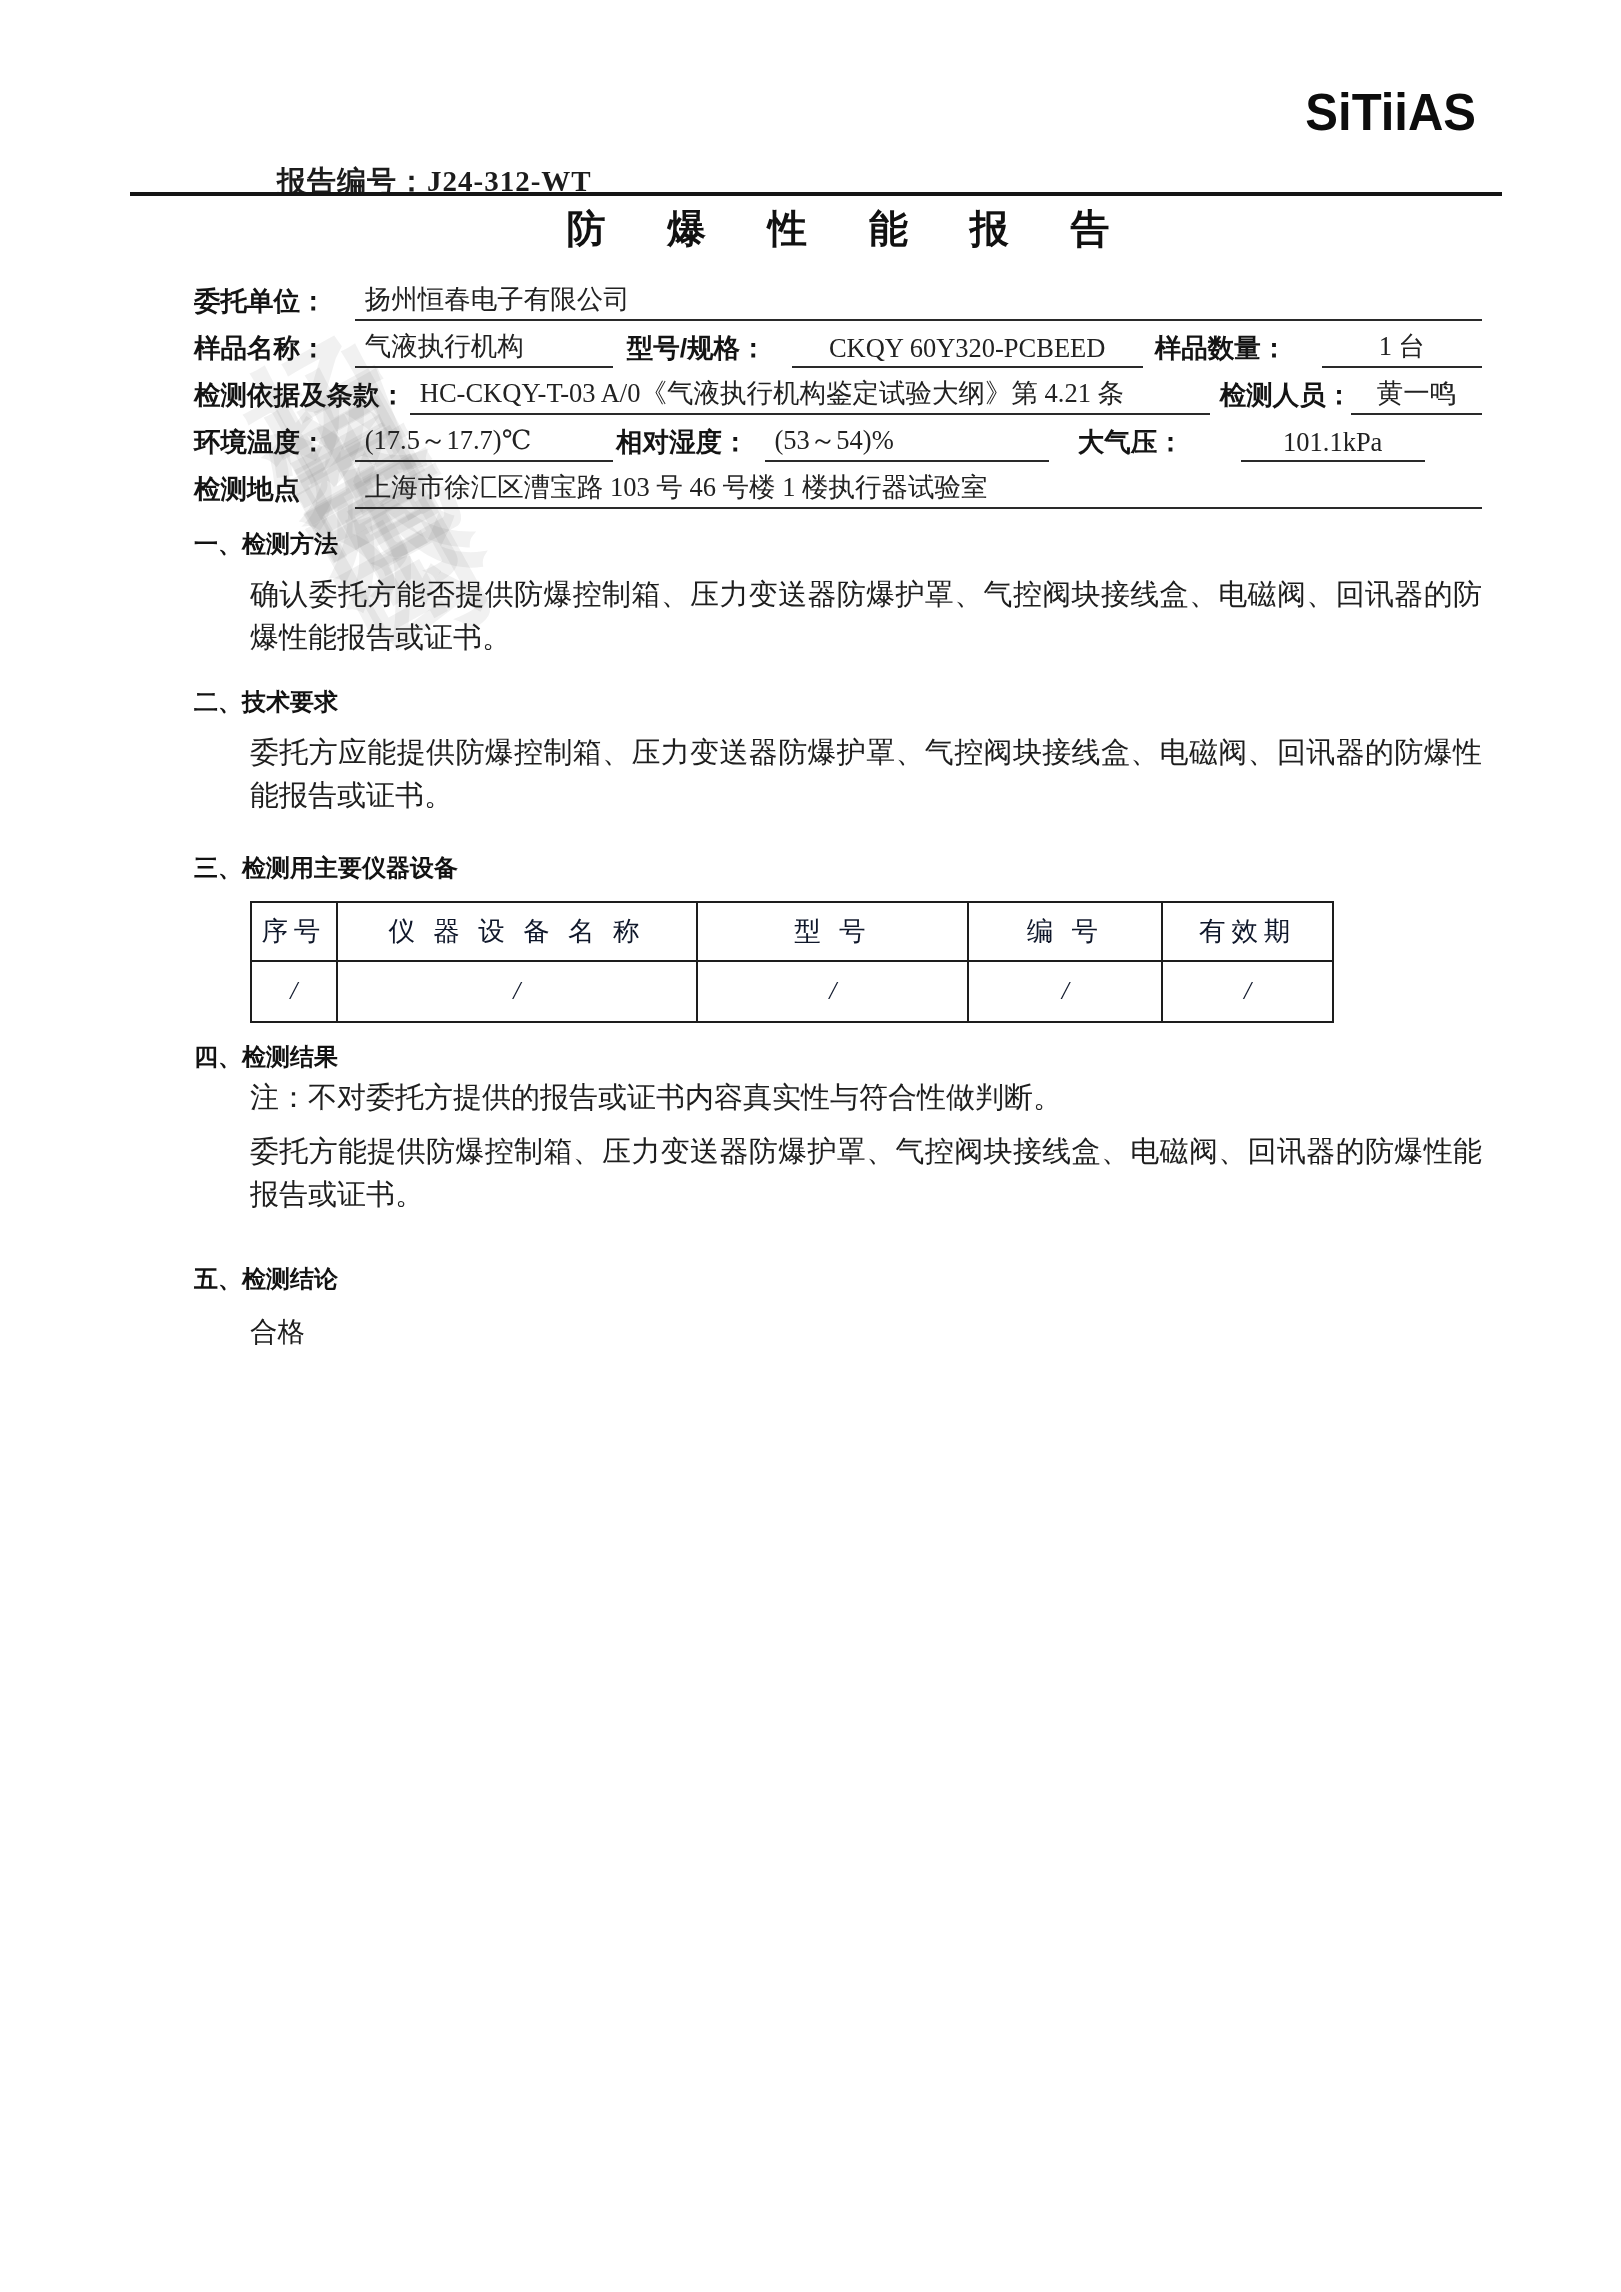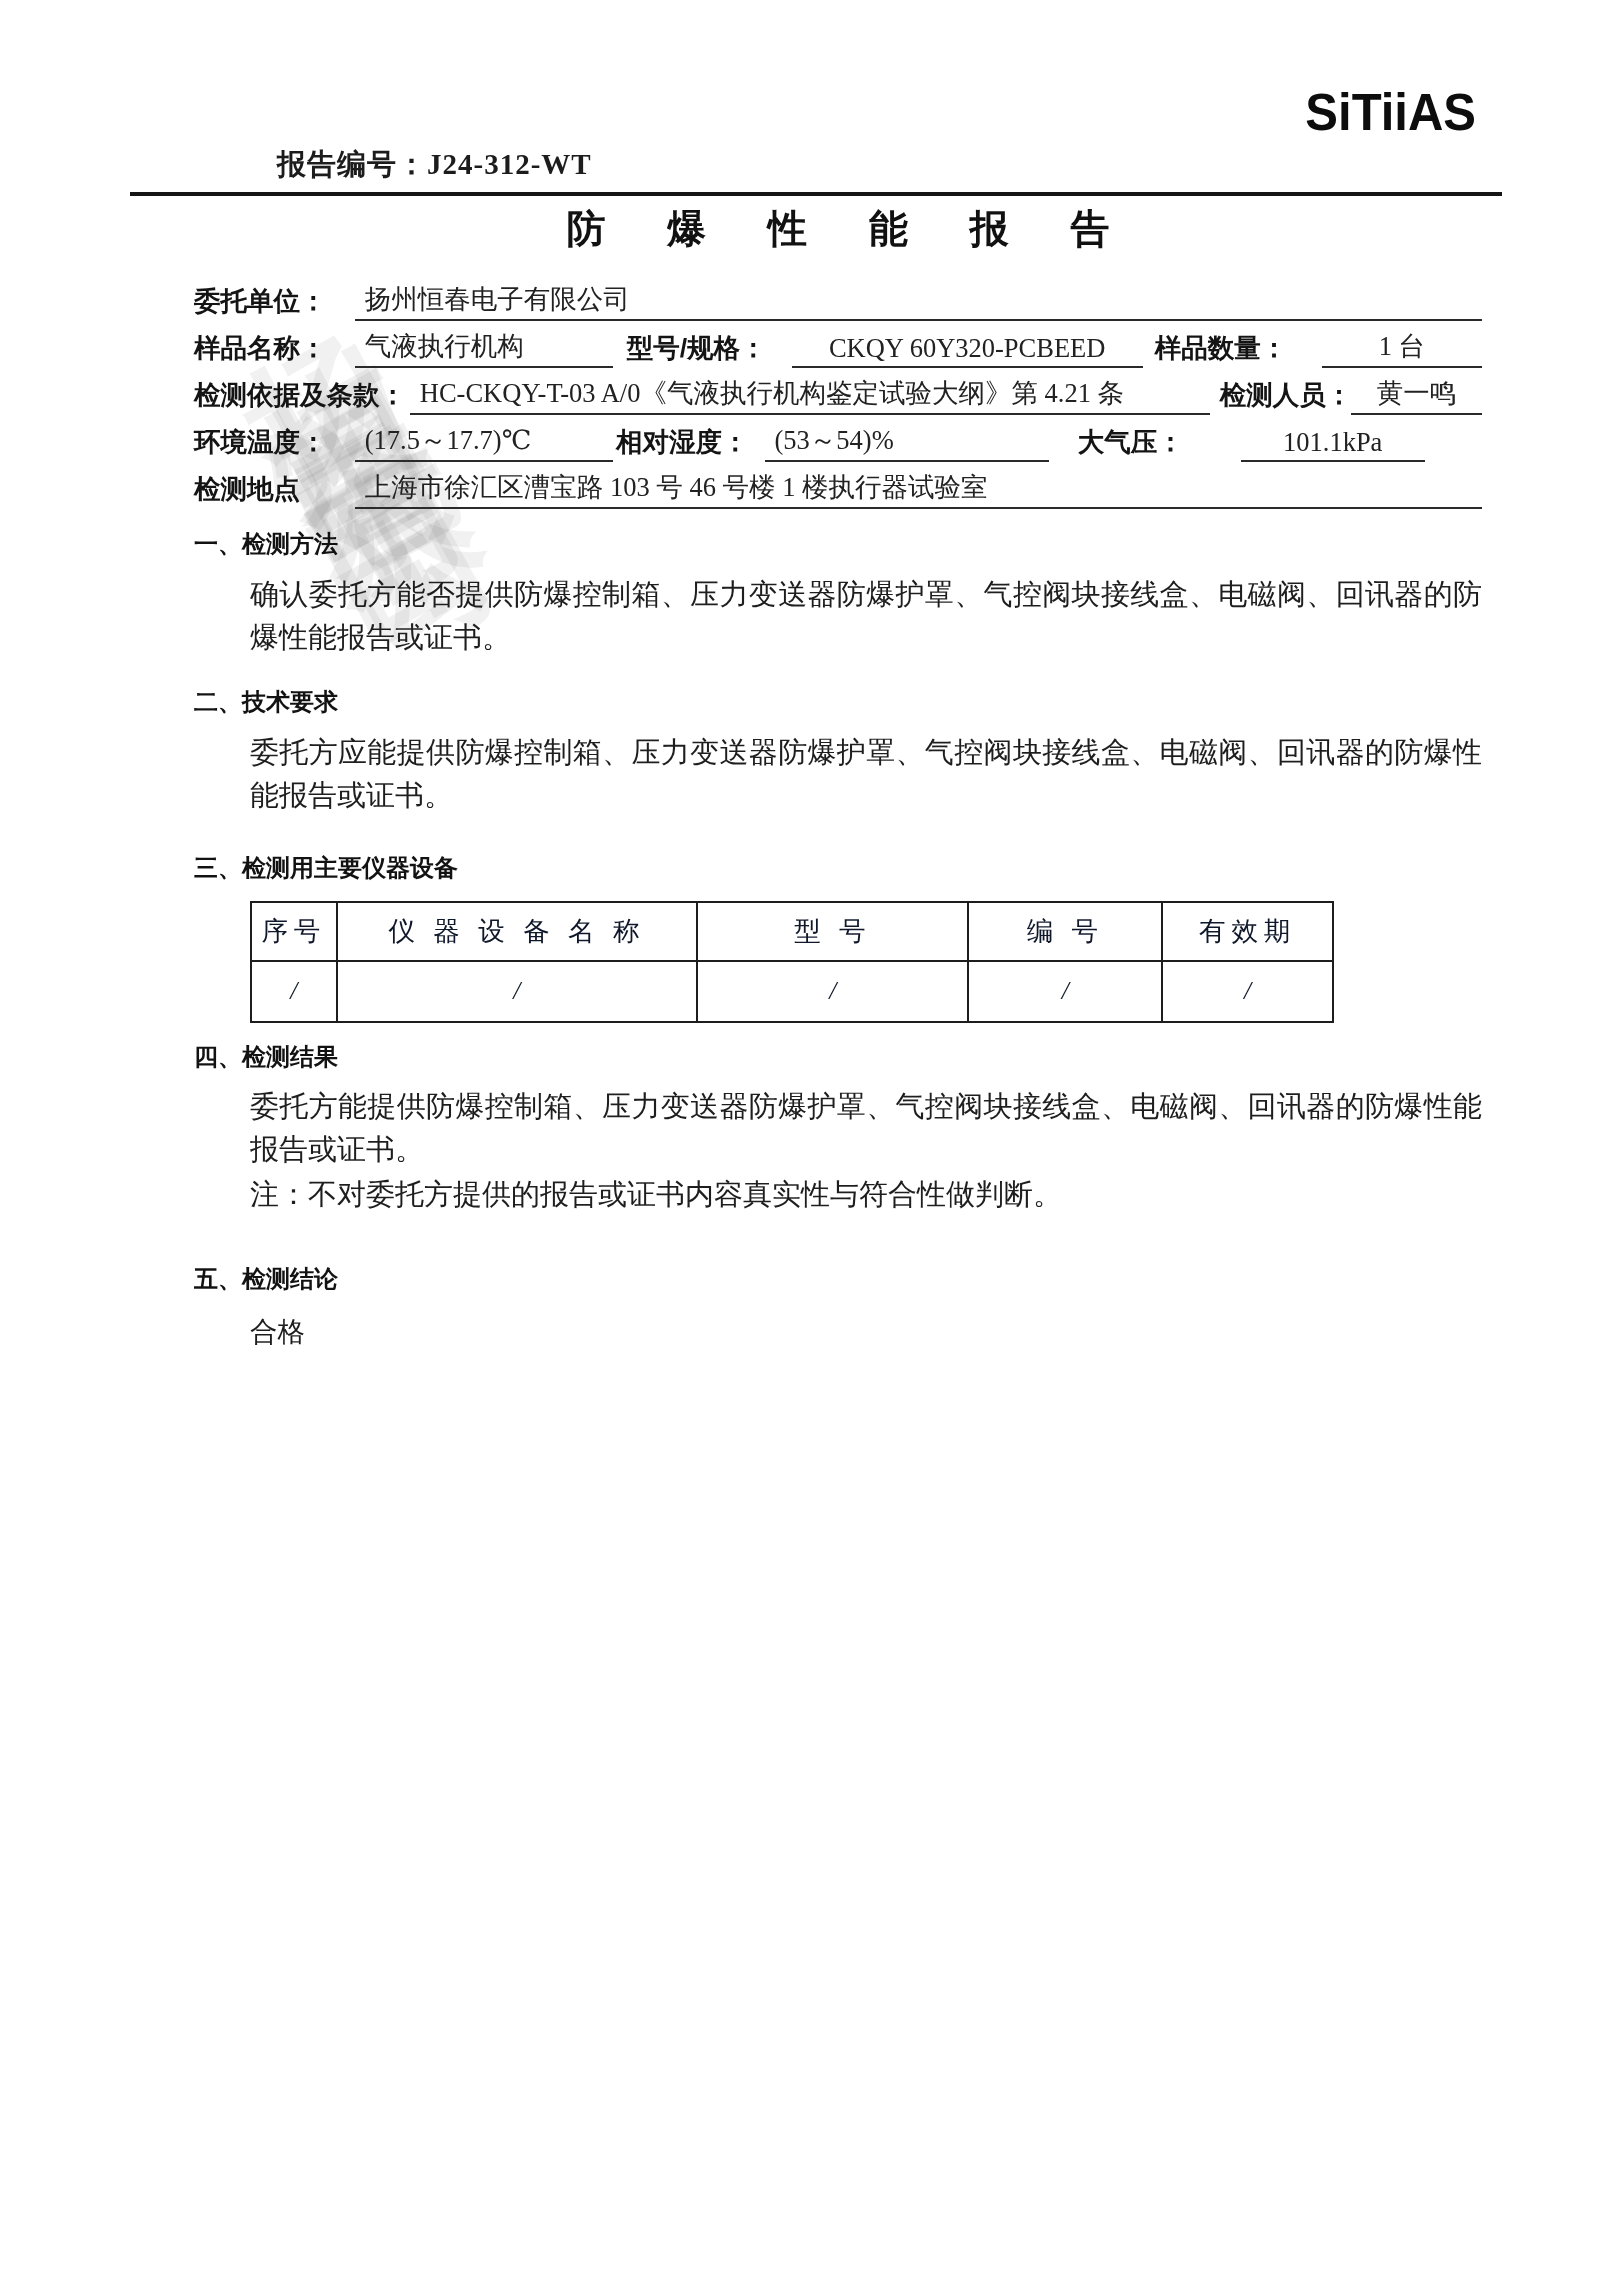--- a/index.html
+++ b/index.html
@@ -18,21 +18,21 @@
     position:absolute; left:147px; top:294px;
     writing-mode:vertical-rl; text-orientation:upright;
     font-size:149px; letter-spacing:21.6px; font-weight:700;
     color:rgba(90,90,90,0.085);
     transform:rotate(-29deg); transform-origin:top left;
     white-space:nowrap; pointer-events:none;
     font-family:"Liberation Sans","DejaVu Sans",sans-serif;
   }
   
   .report-no {
-    position:absolute; left:277px; top:145px;
+    position:absolute; left:277px; top:162px;
     font-size:29px; font-weight:700;
     font-family:"Liberation Serif","DejaVu Serif",serif;
     letter-spacing:1px;
   }
   .logo {
     position:absolute; right:145px; top:84px;
     font-family:"Liberation Sans","DejaVu Sans",sans-serif;
     font-size:49px; font-weight:900; letter-spacing:0px;
     color:#0d0d0d; transform:scaleY(1.05);
   }
@@ -181,22 +181,22 @@
           <td>/</td>
           <td>/</td>
           <td>/</td>
           <td>/</td>
           <td>/</td>
         </tr>
       </tbody>
     </table>
 
     <div class="sec-h mt14">四、检测结果</div>
+    <div class="para note">注：不对委托方提供的报告或证书内容真实性与符合性做判断。</div>
     <div class="para">委托方能提供防爆控制箱、压力变送器防爆护罩、气控阀块接线盒、电磁阀、回讯器的防爆性能报告或证书。</div>
-    <div class="para note">注：不对委托方提供的报告或证书内容真实性与符合性做判断。</div>
 
     <div class="sec-h mt42">五、检测结论</div>
     <div class="pass">合格</div>
 
   </div>
 
 
 </div>
 
 

